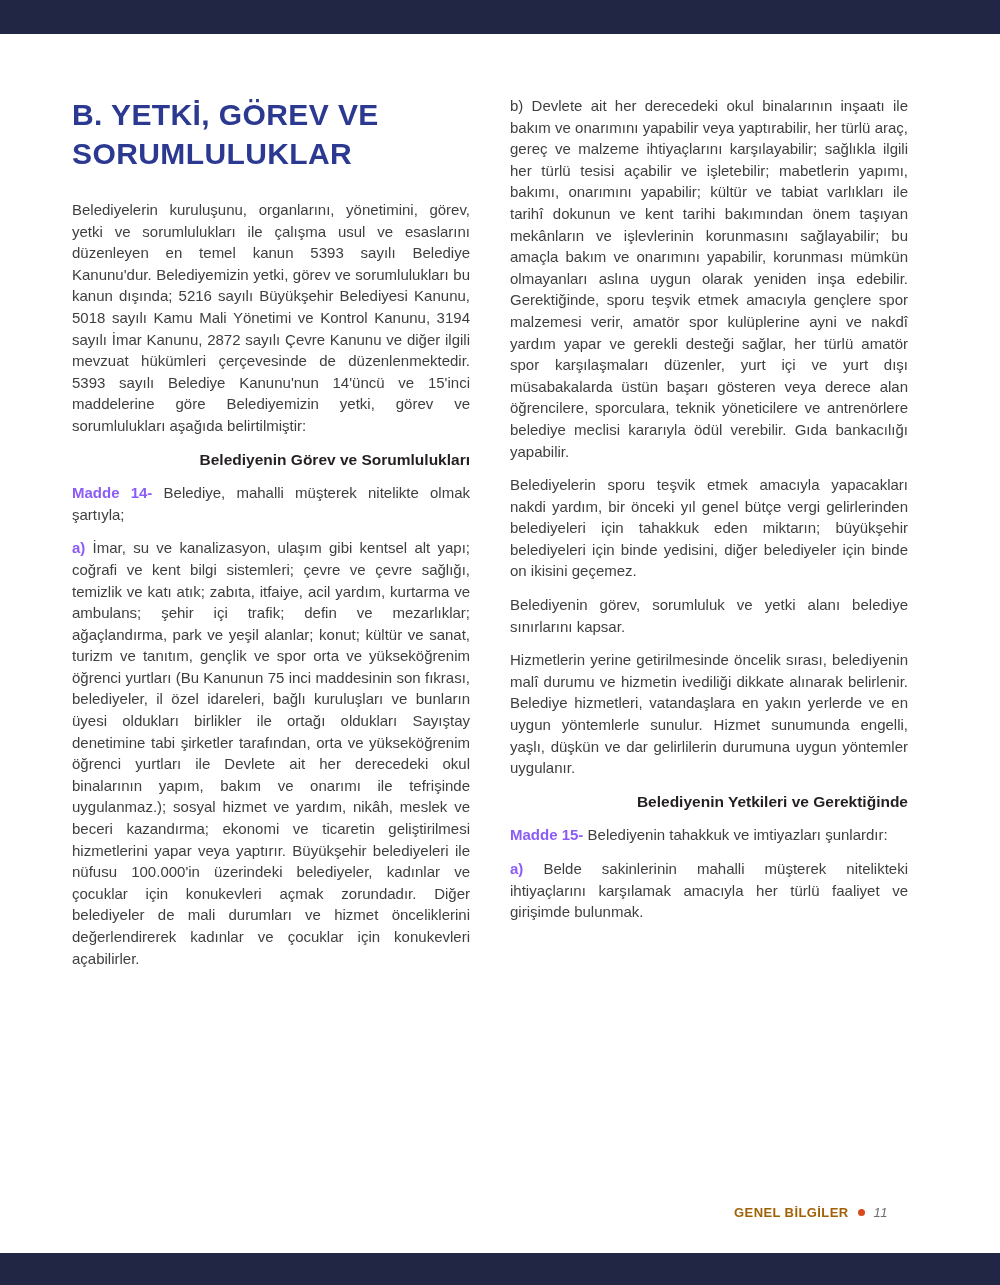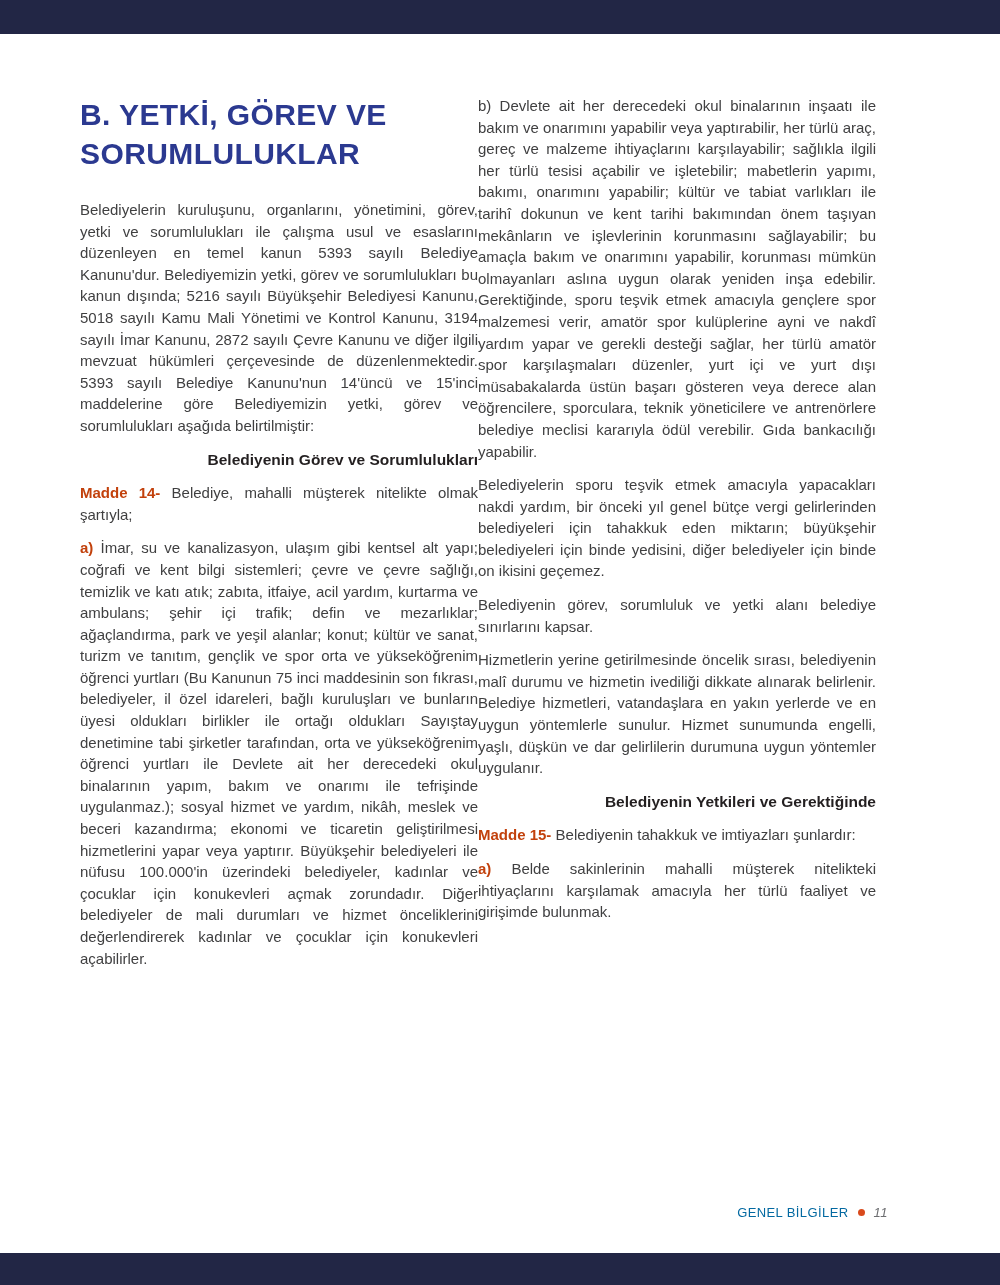--- a/index.html
+++ b/index.html
@@ -14,22 +14,23 @@
     font-family: "Liberation Sans", sans-serif;
     color: #3f3f40;
   }
   .bar { position: absolute; left: 0; right: 0; background: #222645; }
   .bar.top { top: 0; height: 34px; }
   .bar.bottom { bottom: 0; height: 32px; }
 
   .content {
     position: absolute;
     top: 95px;
-    left: 80px;
+    left: 72px;
     display: flex;
+    gap: 40px;
   }
   .col {
     width: 398px;
     font-size: 15px;
     line-height: 21.6px;
     text-align: justify;
     hyphens: auto;
     -webkit-hyphens: auto;
   }
   .page-title {
@@ -44,34 +45,34 @@
   .page-title span { display: block; }
   p { margin-bottom: 12px; }
   .subheading {
     font-size: 15.5px;
     font-weight: 700;
     color: #231f20;
     text-align: right;
     margin: 2px 0 12px 0;
     line-height: 21.6px;
   }
-  strong.lead { color: #c2410c; font-weight: 700; }
+  strong.lead { color: #8b5cf6; font-weight: 700; }
 
   .footer {
     position: absolute;
     top: 1205px;
     right: 112px;
     display: flex;
     align-items: center;
     gap: 9px;
     font-size: 13px;
   }
   .footer-label {
-    color: #0369a1;
-    font-weight: 400;
+    color: #a16207;
+    font-weight: 700;
     letter-spacing: 0.4px;
   }
   .footer-dot {
     width: 7px; height: 7px;
     border-radius: 50%;
     background: #d94a1c;
     display: inline-block;
   }
   .footer-page { color: #6d6e71; font-weight: 400; letter-spacing: 0.5px; font-style: italic; }
 </style>

